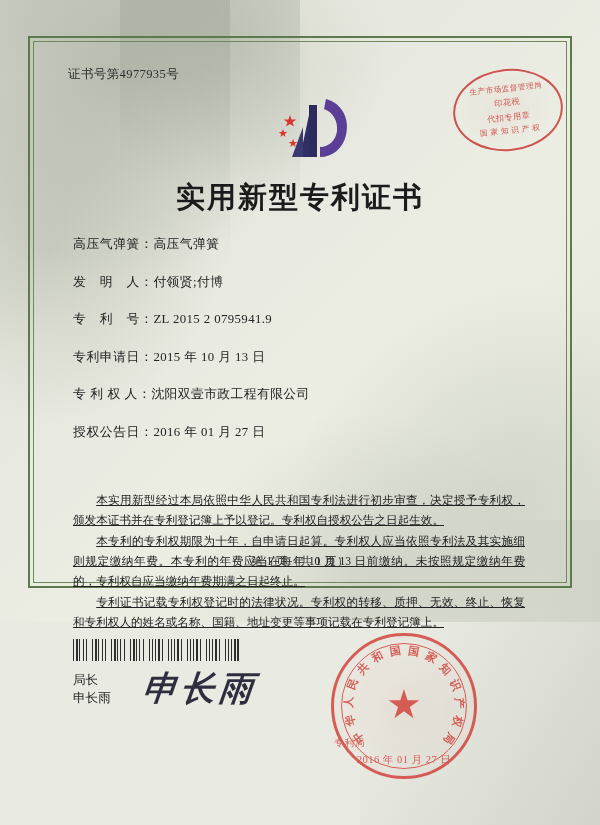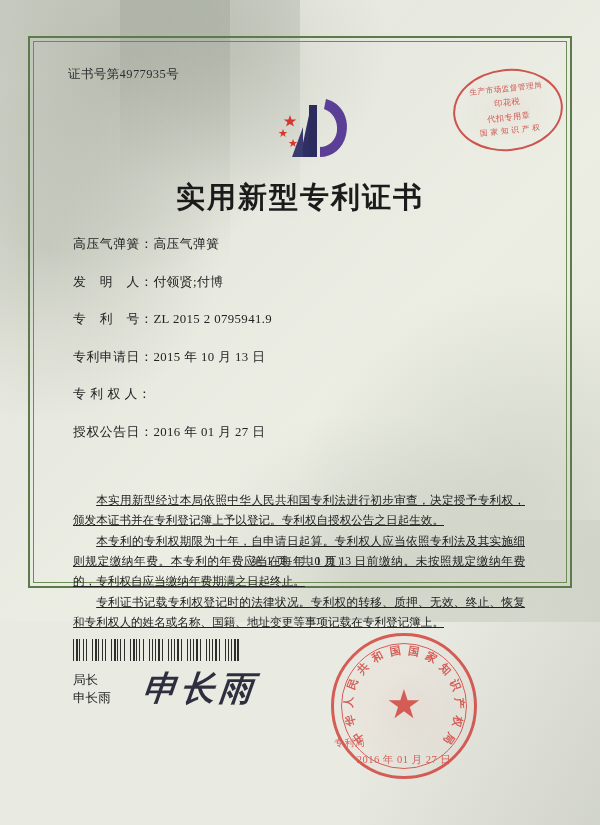--- a/index.html
+++ b/index.html
@@ -210,20 +210,21 @@
       <div class="field">
         <span class="lbl">专　利　号：</span>
         <span class="val">ZL 2015 2 0795941.9</span>
       </div>
       <div class="field">
         <span class="lbl">专利申请日：</span>
         <span class="val">2015 年 10 月 13 日</span>
       </div>
       <div class="field">
         <span class="lbl">专 利 权 人：</span>
+        <span class="val">沈阳双壹市政工程有限公司</span>
       </div>
       <div class="field">
         <span class="lbl">授权公告日：</span>
         <span class="val">2016 年 01 月 27 日</span>
       </div>
     </div>
 
     <div class="para-block">
       <p class="para">本实用新型经过本局依照中华人民共和国专利法进行初步审查，决定授予专利权，颁发本证书并在专利登记簿上予以登记。专利权自授权公告之日起生效。</p>
       <p class="para">本专利的专利权期限为十年，自申请日起算。专利权人应当依照专利法及其实施细则规定缴纳年费。本专利的年费应当在每年 10 月 13 日前缴纳。未按照规定缴纳年费的，专利权自应当缴纳年费期满之日起终止。</p>

